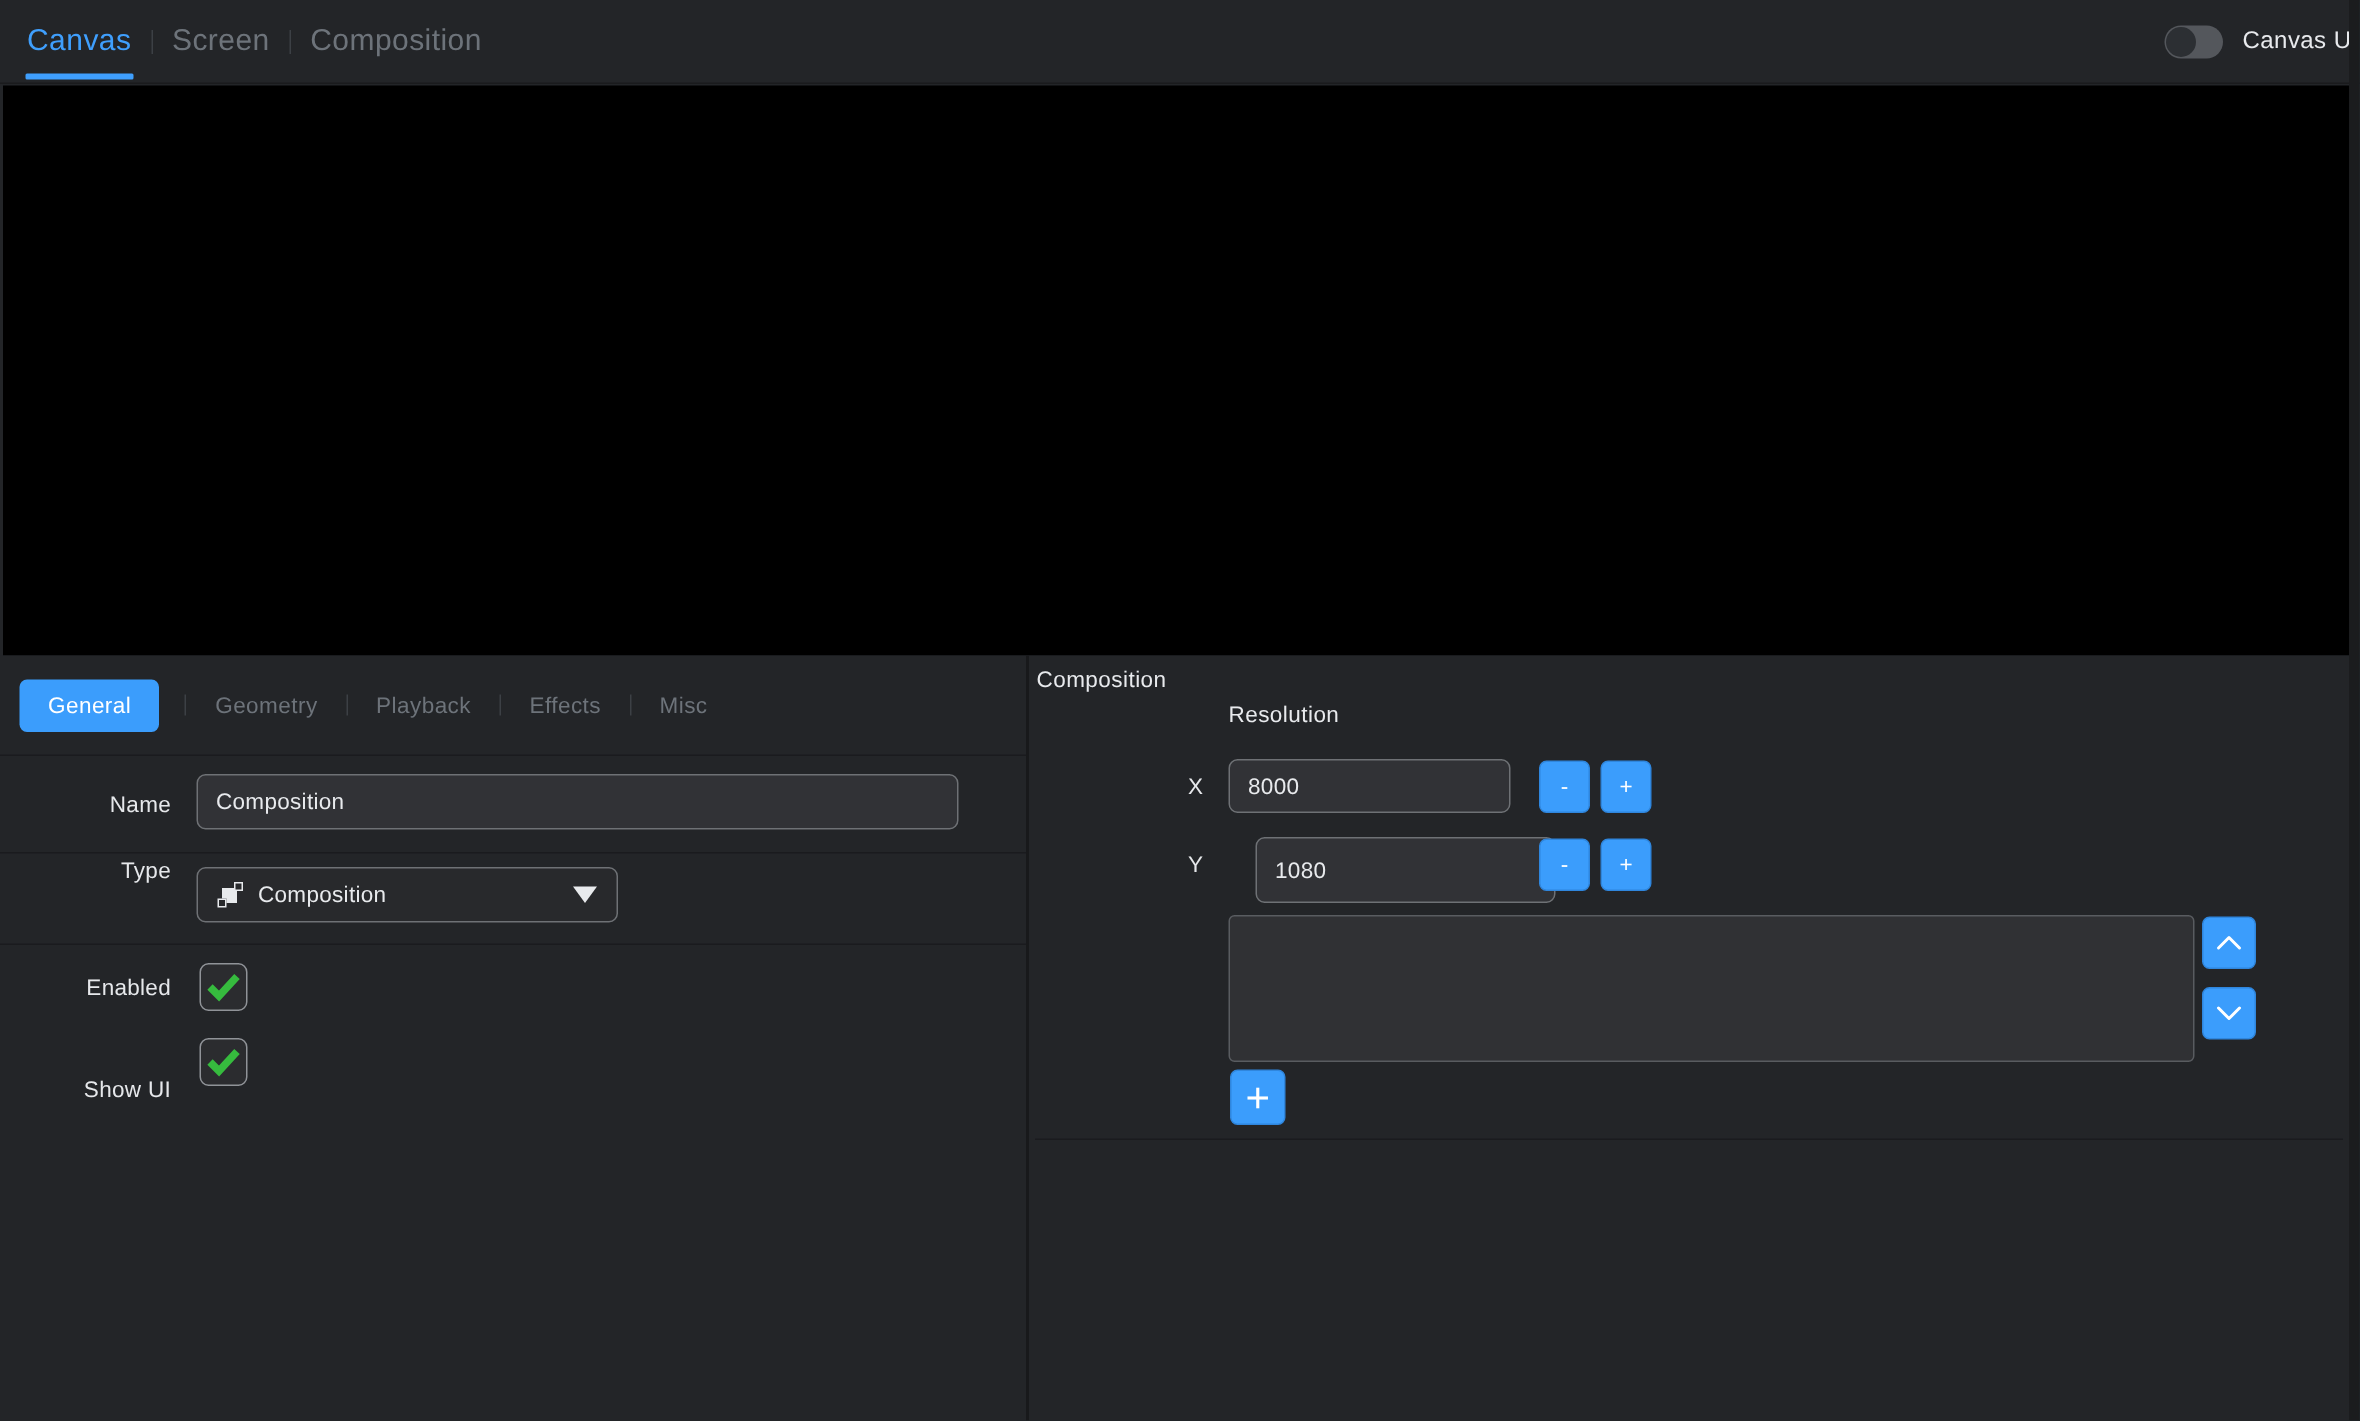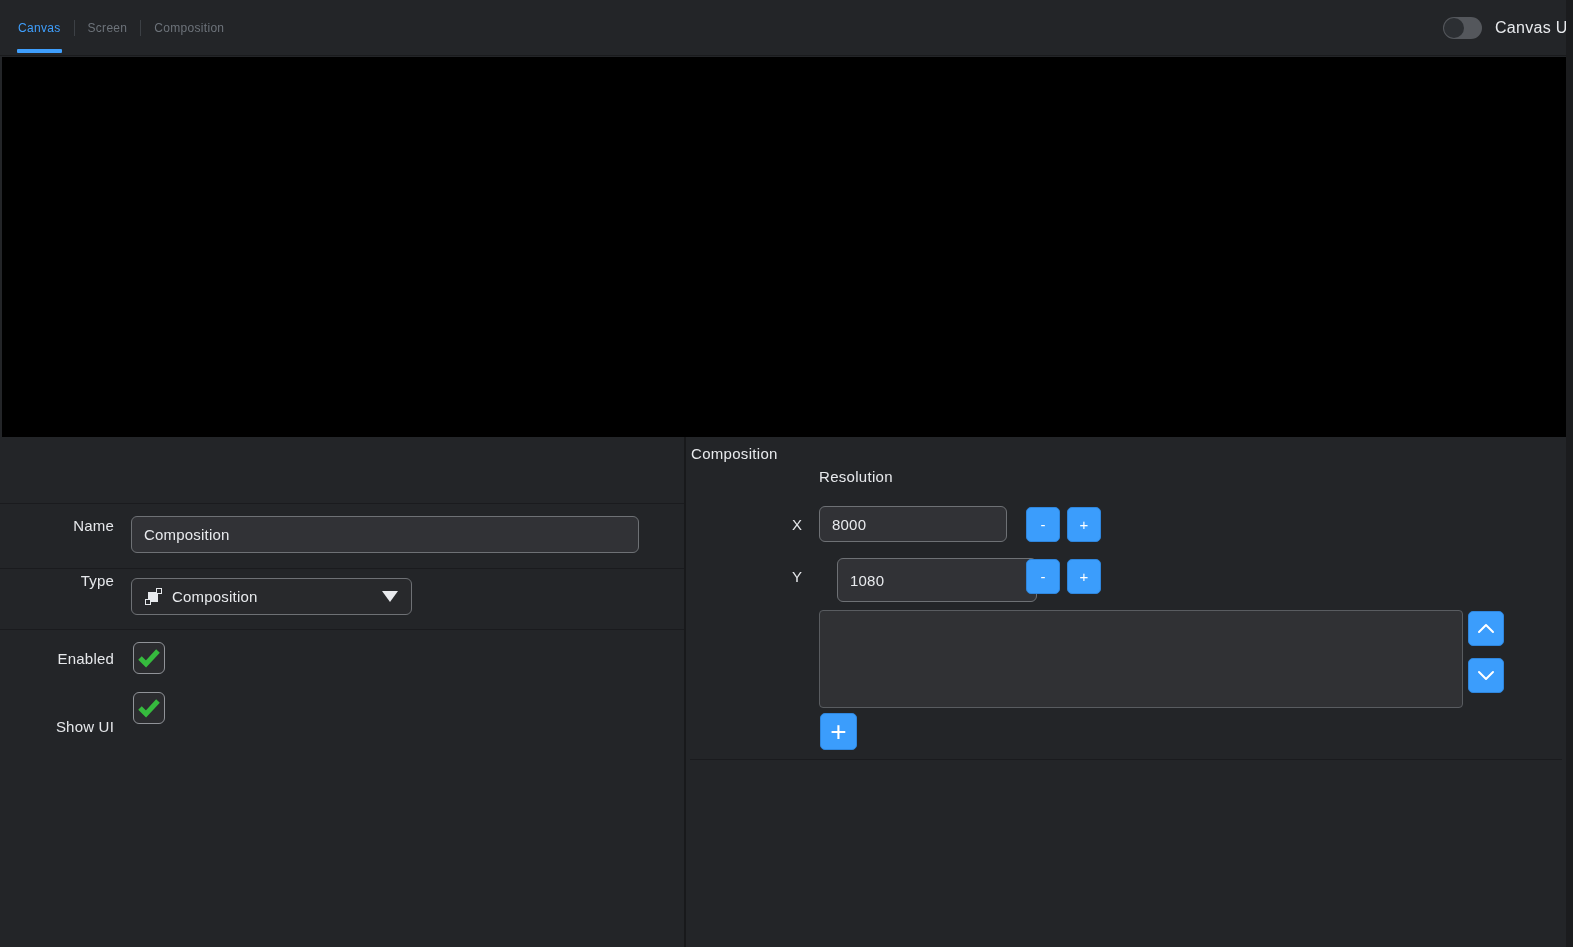--- a/index.html
+++ b/index.html
@@ -13,21 +13,21 @@
   }
 
   
   .topbar {
     position:absolute; left:0; top:0; width:1573px; height:56px;
     background:#232528; border-bottom:1px solid #1a1b1d;
   }
   .top-tabs { display:flex; align-items:center; height:100%; padding-left:17px; }
   .top-tab {
     position:relative; height:100%; display:flex; align-items:center;
-    font-size:12px; letter-spacing:0.3px; color:#6d737a; cursor:pointer;
+    font-size:20px; letter-spacing:0.3px; color:#6d737a; cursor:pointer;
     padding:0 1px;
   }
   .top-tab.active { color:#3f9ffd; }
   .top-tab.active .tab-underline {
     position:absolute; left:0; right:0; bottom:2px; height:4px;
     background:#3f9ffd; border-radius:1px;
   }
   .top-sep { width:1px; height:16px; background:#3c4045; margin:0 12px; }
 
   .toggle-group {
@@ -145,24 +145,35 @@
     </div>
     <span class="toggle-label">Canvas UI</span>
   </div>
 </div>
 
 <div class="canvas-viewport"></div>
 
 <div class="bottom">
 
   <div class="left-panel">
+    <div class="panel-tabs">
+      <button class="pill-tab">General</button>
+      <div class="panel-sep"></div>
+      <div class="flat-tab">Geometry</div>
+      <div class="panel-sep"></div>
+      <div class="flat-tab">Playback</div>
+      <div class="panel-sep"></div>
+      <div class="flat-tab">Effects</div>
+      <div class="panel-sep"></div>
+      <div class="flat-tab">Misc</div>
+    </div>
 
     <div class="h-divider" style="top:66px;"></div>
 
-    <span class="field-label" style="top:80px;">Name</span>
+    <span class="field-label" style="top:91px;">Name</span>
     <input class="text-input" style="left: 131px; top: 79px; width: 508px; height: 37px;" value="Composition">
 
     <div class="h-divider" style="top:131px;"></div>
 
     <span class="field-label" style="top:135px;">Type</span>
     <div class="dropdown">
       <span class="comp-icon">
         <span class="sq-main"></span>
           <span class="sq-tr"></span>
           <span class="sq-bl"></span>

